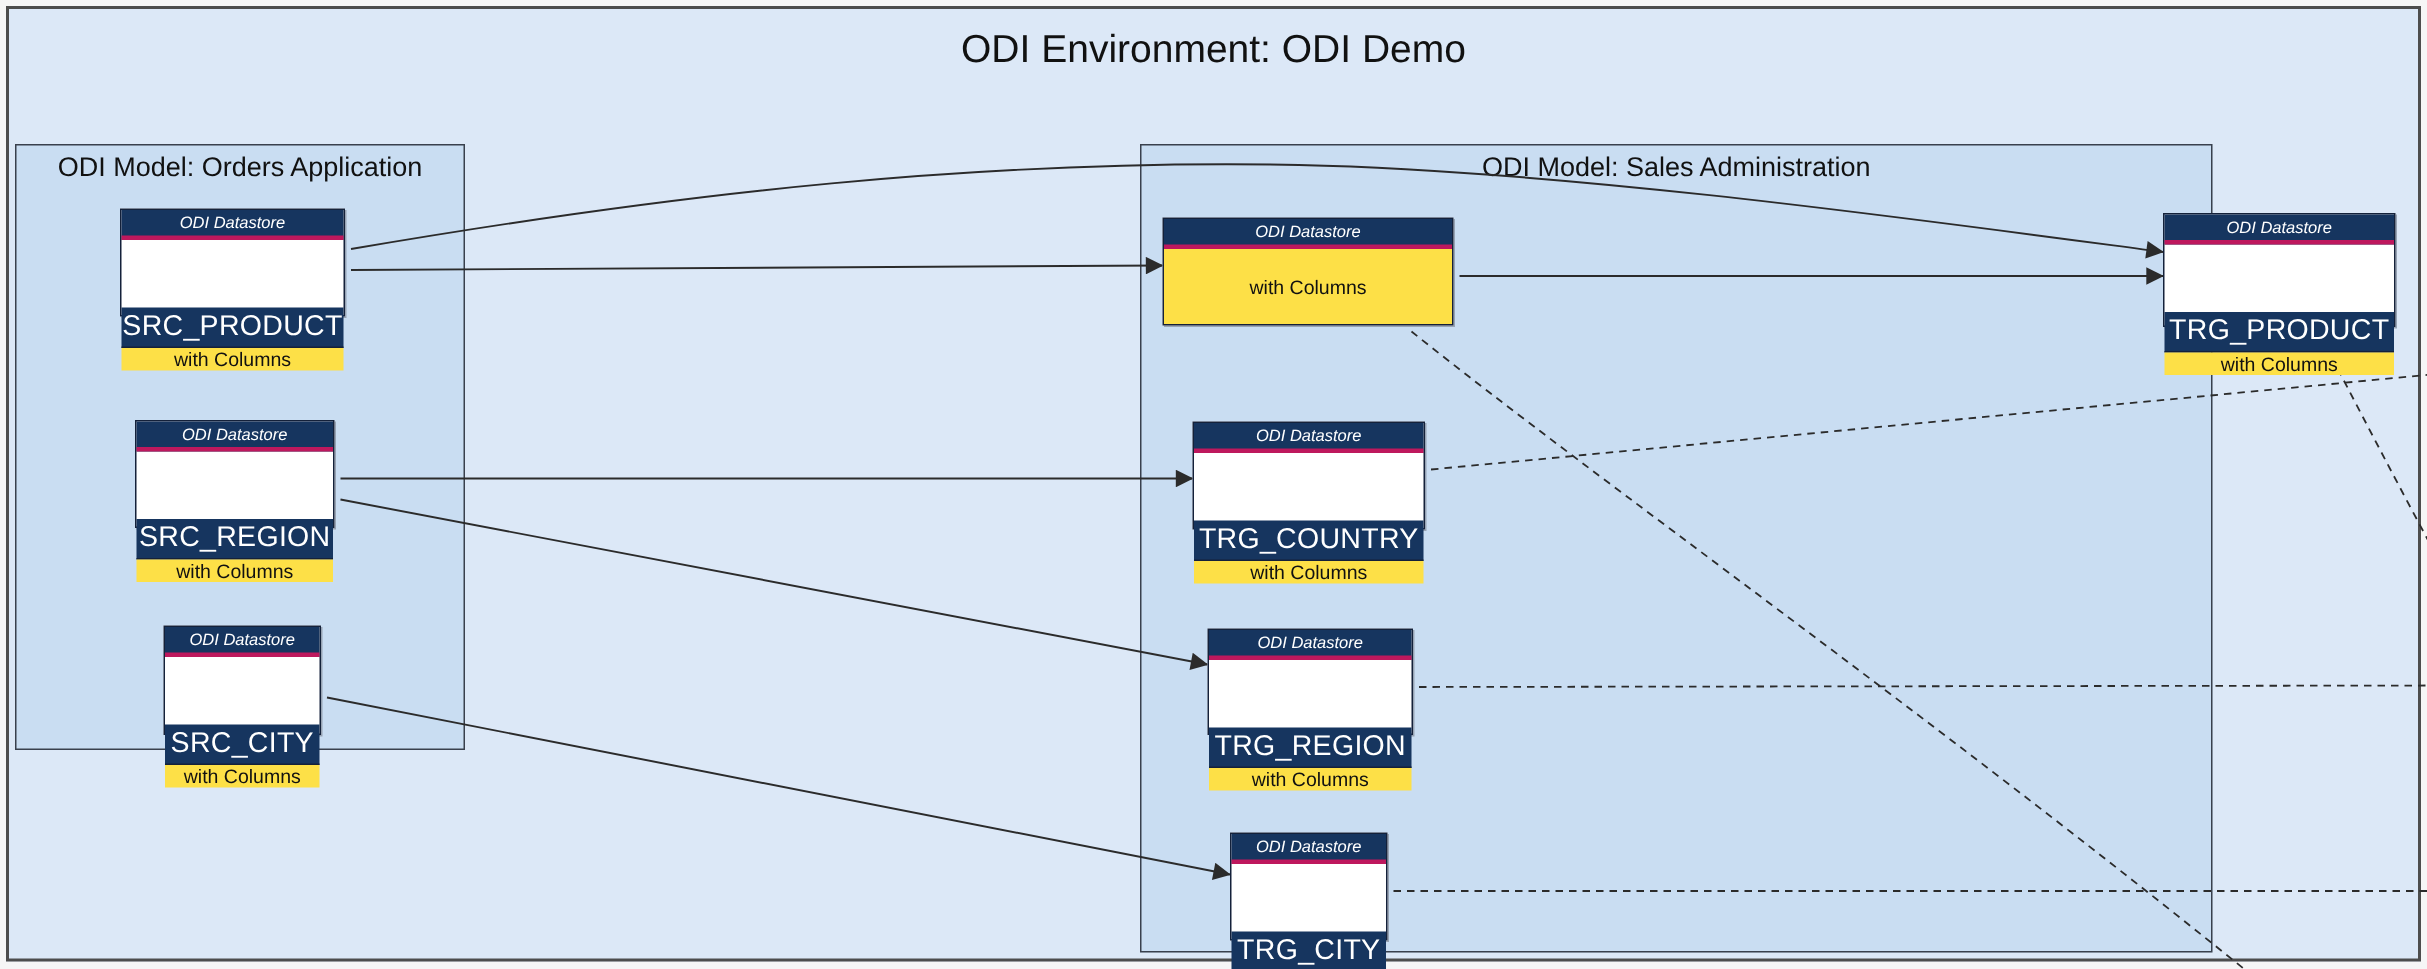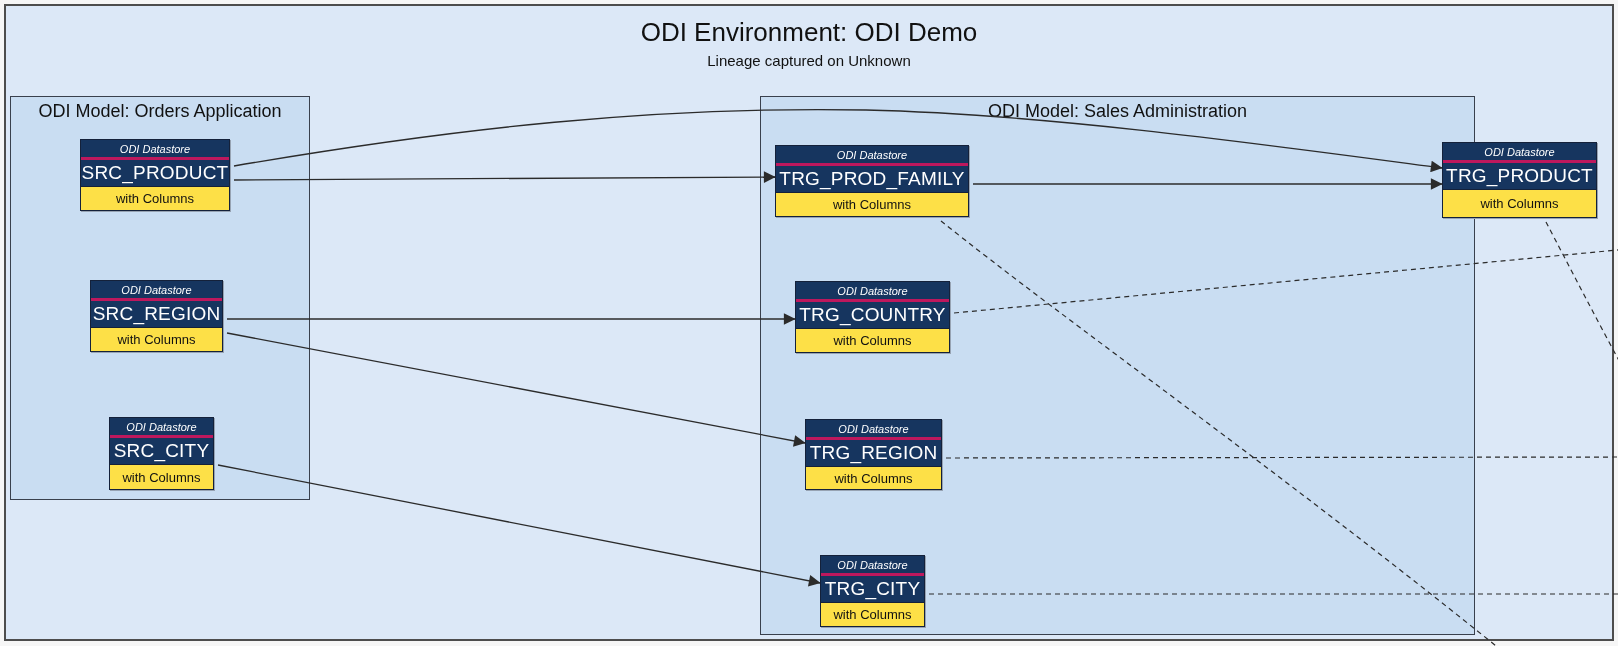--- a/index.html
+++ b/index.html
@@ -26,35 +26,34 @@
     font-size:18px;color:#111;white-space:nowrap;}
   #edges-layer{position:absolute;left:0;top:0;width:1618px;height:646px;pointer-events:none;}
   .node{position:absolute;display:flex;flex-direction:column;
     border:1.4px solid var(--node-border);background:#fff;
     box-shadow:1px 1px 0 #97a3b3;}
   .node-header{flex:0 0 20px;background:var(--node-header-bg);color:#fff;
     font-style:italic;font-size:11px;display:flex;align-items:center;justify-content:center;
     border-bottom:3px solid #be185d;}
   .node-name{flex:0 0 27px;background:var(--node-header-bg);color:#fff;
     font-size:19px;display:flex;align-items:center;justify-content:center;
-    border-bottom:1.3px solid var(--node-border);white-space:nowrap;letter-spacing:.2px;}
+    border-bottom:1.3px solid var(--node-border);white-space:nowrap;letter-spacing:.2px;margin-top:45px;}
   .node-footer{flex:1 1 auto;background:#fde047;color:#111;font-size:13px;
     display:flex;align-items:center;justify-content:center;}
   path.edge-solid{fill:none;stroke:var(--edge);stroke-width:1.3;}
   path.edge-dashed{fill:none;stroke:var(--edge);stroke-width:1.2;stroke-dasharray:5 4;}
 </style>
 </head>
 <body>
 
 <div id="stage">
   <div id="frame">
 
     <div id="title-block">
       <div class="main-title">ODI Environment: ODI Demo</div>
-      <div class="sub-title">Lineage captured on Unknown</div>
     </div>
 
     <div id="clusters-layer">
         <div class="cluster" style="left: 4px; top: 90px; width: 300px; height: 404px;">
     <div class="cluster-label">ODI Model: Orders Application</div>
   </div>
         <div class="cluster" style="left: 754px; top: 90px; width: 715px; height: 539px;">
     <div class="cluster-label">ODI Model: Sales Administration</div>
   </div>
       </div>
@@ -91,21 +90,20 @@
     <div class="node-name">SRC_REGION</div>
     <div class="node-footer">with Columns</div>
   </div>
         <div class="node" style="position: absolute; left: 103px; top: 411px; width: 105px; height: 73px;">
     <div class="node-header">ODI Datastore</div>
     <div class="node-name">SRC_CITY</div>
     <div class="node-footer">with Columns</div>
   </div>
         <div class="node" style="position: absolute; left: 769px; top: 139px; width: 194px; height: 72px;">
     <div class="node-header">ODI Datastore</div>
-    <div class="node-name">TRG_PROD_FAMILY</div>
     <div class="node-footer">with Columns</div>
   </div>
         <div class="node" style="position: absolute; left: 789px; top: 275px; width: 155px; height: 72px;">
     <div class="node-header">ODI Datastore</div>
     <div class="node-name">TRG_COUNTRY</div>
     <div class="node-footer">with Columns</div>
   </div>
         <div class="node" style="position: absolute; left: 799px; top: 413px; width: 137px; height: 71px;">
     <div class="node-header">ODI Datastore</div>
     <div class="node-name">TRG_REGION</div>

